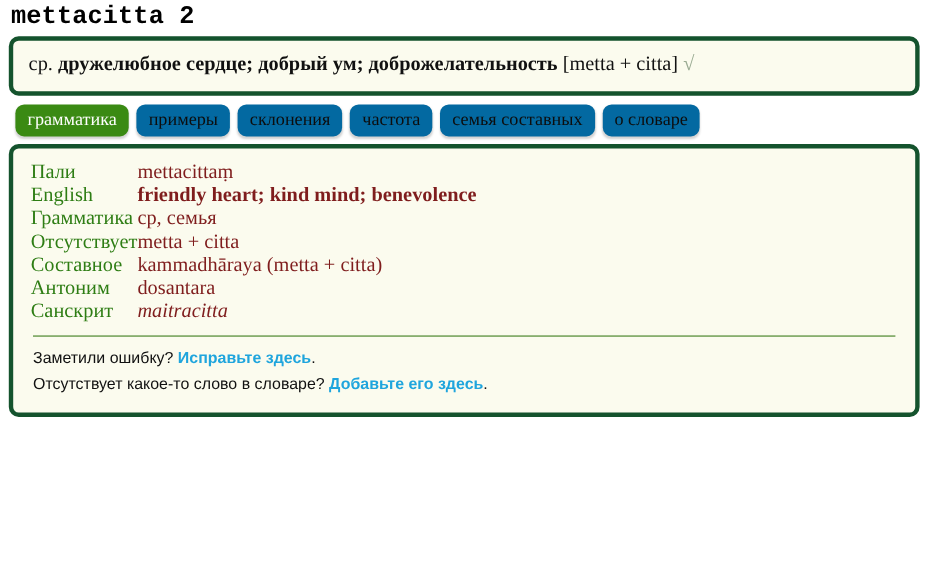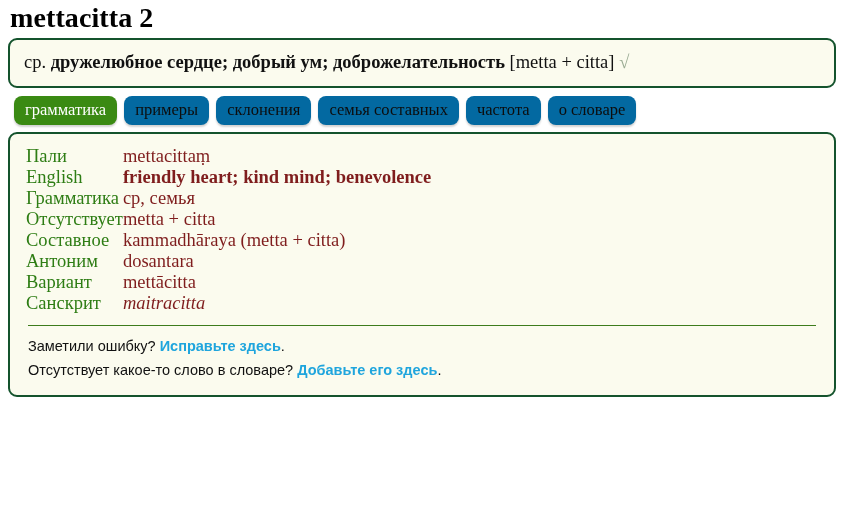--- a/index.html
+++ b/index.html
@@ -16,32 +16,32 @@
   .page {
     width: 844px;
     height: 525px;
     box-sizing: border-box;
     padding: 0 8px;
     position: relative;
   }
 
   
   .title {
-    font-family: Liberation Serif, serif;
+    font-family: Liberation Mono, monospace;
     font-weight: bold;
-    font-size: 28px;
+    font-size: 23px;
     color: #000000;
     line-height: 1.0;
     padding: 4px 0 6px 2px;
     letter-spacing: 0.1px;
   }
 
   
   .panel {
-    border: 2px solid #14532d;
+    border: 4px solid #14532d;
     border-radius: 9px;
     background: #fbfbee;
     box-sizing: border-box;
   }
 
   
   .summary {
     margin: 0 0 0 0;
     padding: 9px 14px 10px 14px;
     font-size: 18.5px;
@@ -143,22 +143,22 @@
   <div class="title">mettacitta 2</div>
 
   <div class="panel summary">
     <span class="reg">ср. </span><span class="bold">дружелюбное сердце; добрый ум; доброжелательность</span><span class="reg"> [metta + citta] </span><span class="radical">√</span>
   </div>
 
   <div class="tabs">
     <button class="tab active">грамматика</button>
     <button class="tab">примеры</button>
     <button class="tab">склонения</button>
+    <button class="tab">частота</button>
     <button class="tab">семья составных</button>
-    <button class="tab">частота</button>
     <button class="tab">о словаре</button>
   </div>
 
   <div class="panel detail">
     <table class="kv">
       <tbody>
         <tr>
           <td class="k">Пали</td>
           <td class="v">mettacittaṃ</td>
         </tr>
@@ -174,24 +174,20 @@
           <td class="k">Отсутствует</td>
           <td class="v">metta + citta</td>
         </tr>
         <tr>
           <td class="k">Составное</td>
           <td class="v">kammadhāraya (metta + citta)</td>
         </tr>
         <tr>
           <td class="k">Антоним</td>
           <td class="v">dosantara</td>
-        </tr>
-        <tr>
-          <td class="k">Вариант</td>
-          <td class="v">mettācitta</td>
         </tr>
         <tr>
           <td class="k">Санскрит</td>
           <td class="v italic">maitracitta</td>
         </tr>
       </tbody>
     </table>
 
     <hr class="sep">
 

